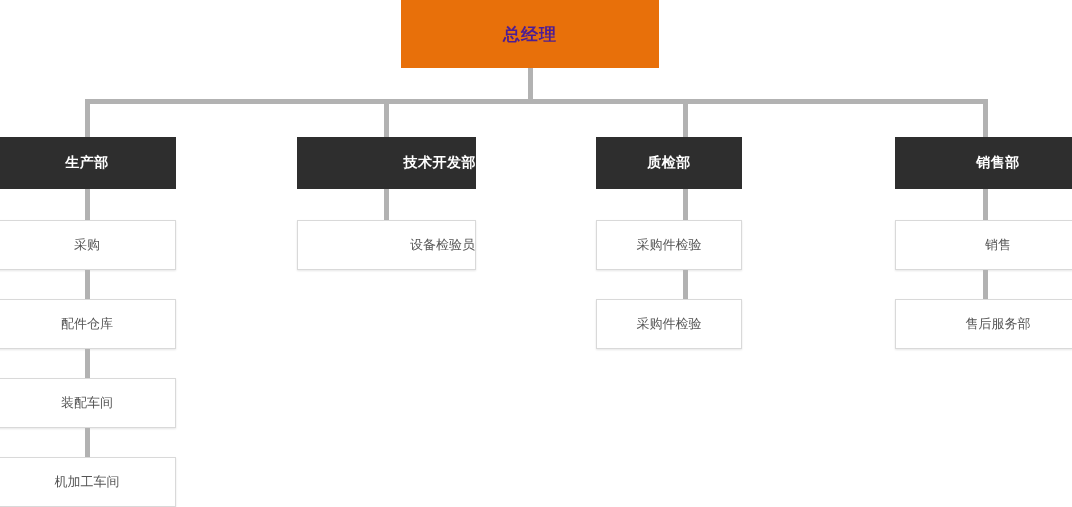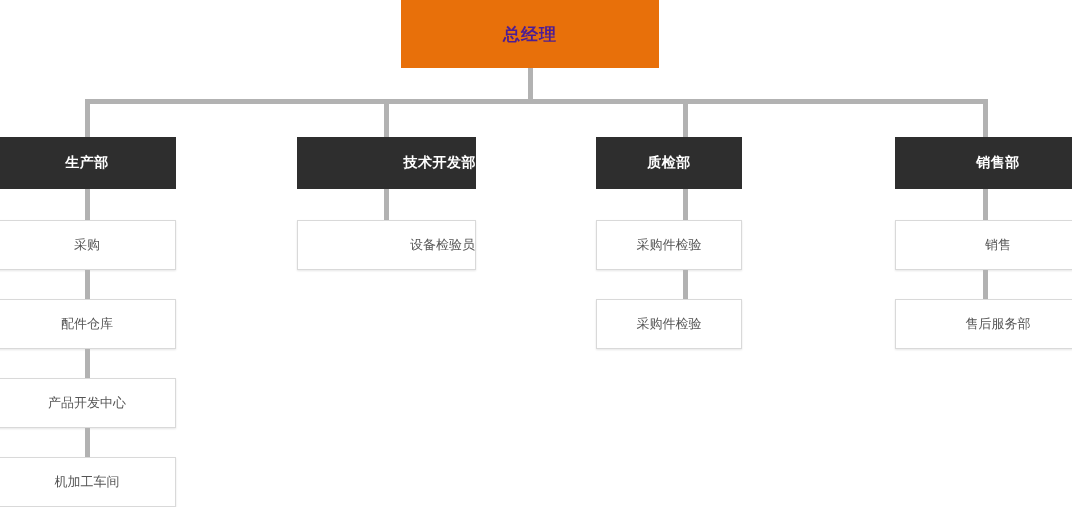--- a/index.html
+++ b/index.html
@@ -129,21 +129,21 @@
     <span>采购</span>
   </div>
 
   <div class="conn conn-v" style="left:85px; top:270px; height:30px;"></div>
   <div class="node-sub col-1 row-2">
     <span>配件仓库</span>
   </div>
 
   <div class="conn conn-v" style="left:85px; top:349px; height:30px;"></div>
   <div class="node-sub col-1 row-3">
-    <span>产品开发中心</span>
+    <span>装配车间</span>
   </div>
 
   <div class="conn conn-v" style="left:85px; top:428px; height:30px;"></div>
   <div class="node-sub col-1 row-4">
     <span>机加工车间</span>
   </div>
 
   <div class="conn conn-v" style="left:384px; top:189px; height:32px;"></div>
   <div class="node-sub col-2 row-1">
     <span>设备检验员</span>

